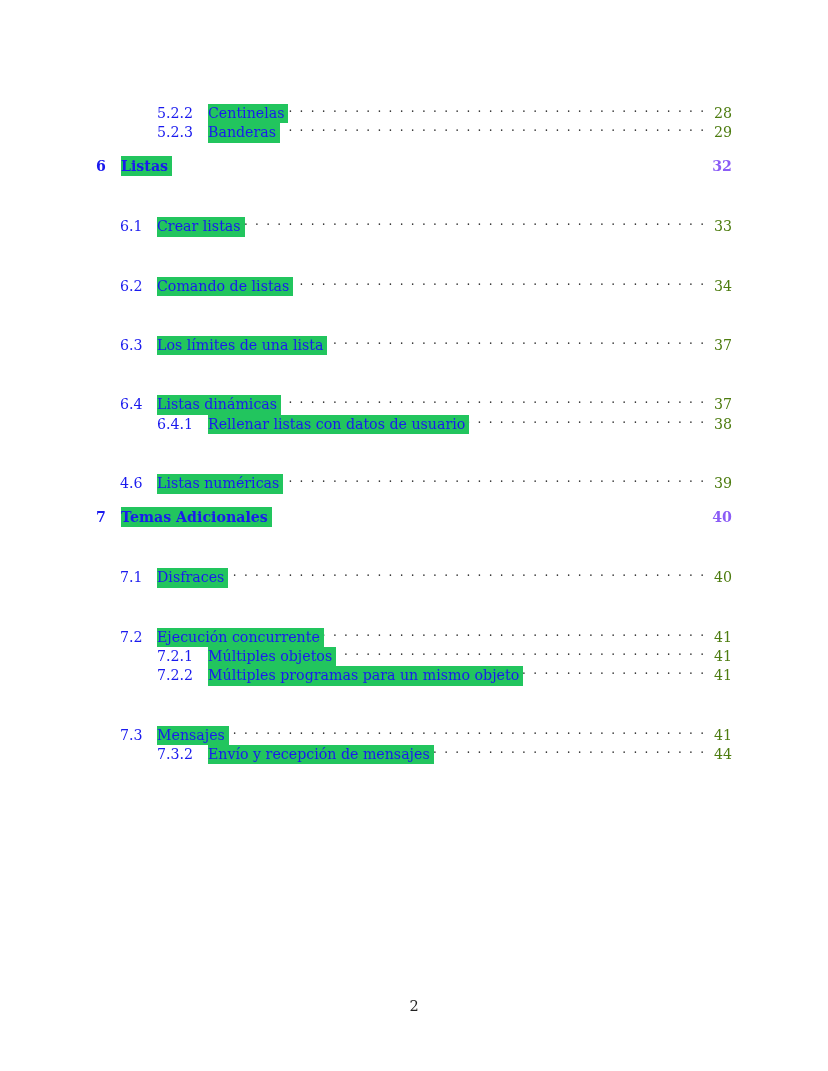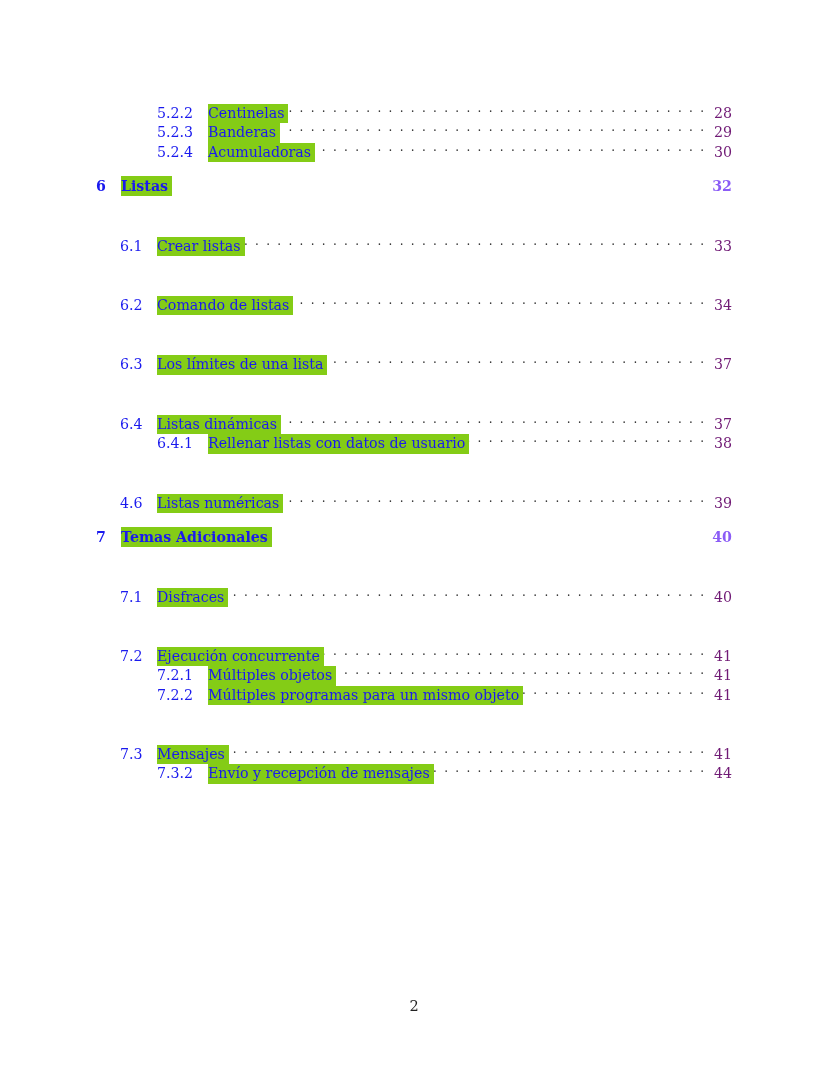--- a/index.html
+++ b/index.html
@@ -8,51 +8,45 @@
   .toc { position: absolute; left: 96px; top: 99px; width: 636px; }
   .row { position: relative; height: 19.4px; line-height: 19.4px; font-size: 14.2px;
          color: #1a1aee; display: flex; align-items: baseline; white-space: nowrap; }
   .row.chapter { font-weight: bold; margin-top: 14.5px; height: 20px; line-height: 20px; }
   .row.chapter .num { width: 25px; }
   .row.chapter .page { color: #8b5cf6; }
   .row.section { padding-left: 24px; margin-top: 40px; }
   .row.section .num { width: 37px; }
   .row.subsection { padding-left: 61px; }
   .row.subsection .num { width: 51px; }
-  .title { padding-right: 4px; background: #84cc16; z-index: 1; }
+  .title { padding-right: 4px; background: #22c55e; z-index: 1; }
   .leader { flex: 1; overflow: hidden; color: #333; letter-spacing: 0; position: relative; height: 19px; }
   .leader::before {
     content: ". . . . . . . . . . . . . . . . . . . . . . . . . . . . . . . . . . . . . . . . . . . . . . . . . . . . . . . . . . . . . . . . . . . . . . . . . . . . . . . . . . . . . . . . . . . .";
     position: absolute; right: 0; white-space: nowrap; word-spacing: 3.5px; font-size: 12px; color: #333; }
   .row.chapter .leader::before { content: ""; }
-  .page { width: 28px; text-align: right; color: #701a75; font-weight: inherit; }
+  .page { width: 28px; text-align: right; color: #4d7c0f; font-weight: inherit; }
   .footer-page { position: absolute; left: 0; width: 828px; top: 998px; text-align: center;
                  font-size: 14.5px; color: #222; font-family: "DejaVu Serif", serif; }
 </style>
 </head>
 <body>
 
 <div class="toc">
   <div class="row subsection">
       <span class="num">5.2.2</span>
       <span class="title">Centinelas</span>
       <span class="leader"></span>
       <span class="page">28</span>
     </div>
   <div class="row subsection">
       <span class="num">5.2.3</span>
       <span class="title">Banderas</span>
       <span class="leader"></span>
       <span class="page">29</span>
-    </div>
-  <div class="row subsection">
-      <span class="num">5.2.4</span>
-      <span class="title">Acumuladoras</span>
-      <span class="leader"></span>
-      <span class="page">30</span>
     </div>
 
   <div class="row chapter">
       <span class="num">6</span>
       <span class="title">Listas</span>
       <span class="leader"></span>
       <span class="page">32</span>
     </div>
   <div class="row section">
       <span class="num">6.1</span>

